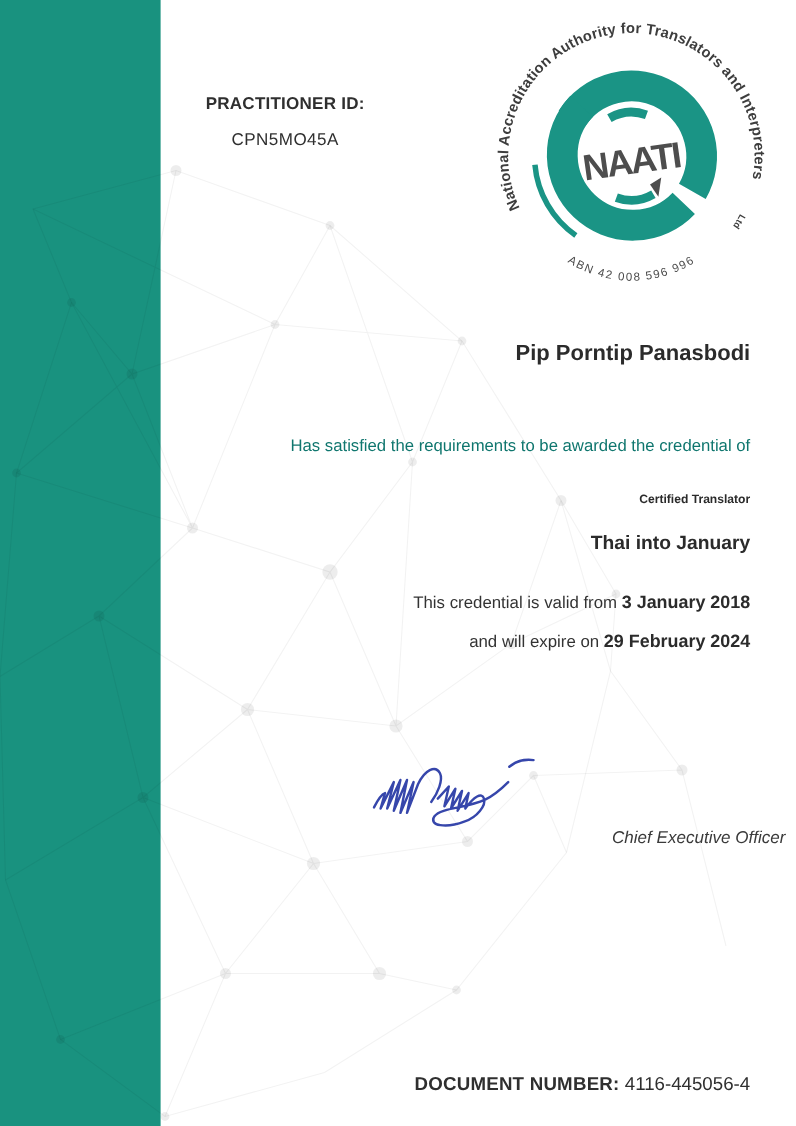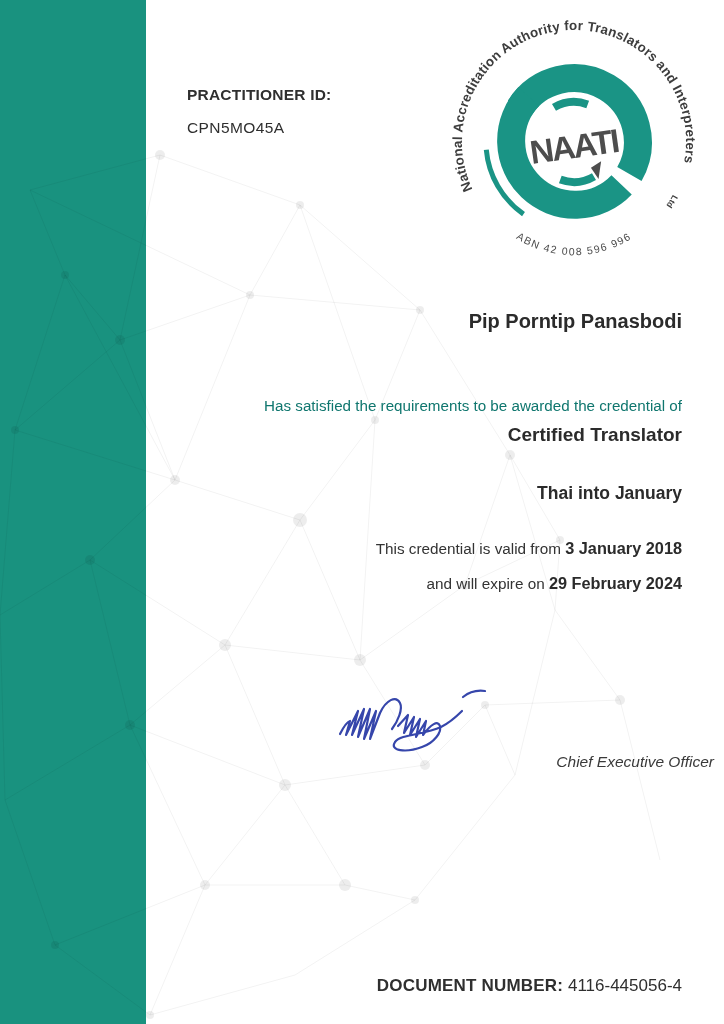--- a/index.html
+++ b/index.html
@@ -6,26 +6,26 @@
   body{
     position:relative;width:724px;height:1024px;overflow:hidden;
     background:#ffffff;color:#333333;
     font-family:"Liberation Sans",sans-serif;
     -webkit-font-smoothing:antialiased;
   }
   .green-bar{position:absolute;left:0;top:0;width:146px;height:1024px;background:#19927F;}
   .pattern{position:absolute;left:0;top:0;width:724px;height:1024px;pointer-events:none;}
   .practitioner{position:absolute;left:187px;top:86px;text-align:left;}
   .practitioner .label{font-size:15.5px;font-weight:bold;color:#2f2f2f;letter-spacing:.2px;}
-  .practitioner .value{margin-top:15px;font-size:15.5px;color:#2f2f2f;letter-spacing:.4px;}
+  .practitioner .value{margin-top:15px;font-size:15.5px;color:#2f2f2f;letter-spacing:.4px;text-align:center;}
   .logo-wrap{position:absolute;left:440px;top:8px;width:268px;height:252px;}
   .cline{position:absolute;left:146px;width:536px;text-align:right;color:#333;}
   .recipient-name{top:310px;font-size:20px;font-weight:bold;color:#2b2b2b;}
   .statement{top:397px;font-size:15.2px;color:#0f766e;}
-  .credential-title{top:424px;font-size:19px;font-weight:bold;color:#2b2b2b;}
+  .credential-title{top:448px;font-size:11px;font-weight:bold;color:#2b2b2b;}
   .credential-language{top:483px;font-size:17.5px;font-weight:bold;color:#2b2b2b;}
   .valid-line{top:539px;font-size:15.3px;color:#333;}
   .expire-line{top:574px;font-size:15.3px;color:#333;}
   .valid-line b,.expire-line b{font-size:16.3px;color:#2b2b2b;}
   .signature-wrap{position:absolute;left:334px;top:680px;width:180px;height:74px;}
   .signatory{top:753px;font-size:15.5px;font-style:italic;color:#3a3a3a;padding-left:32px;}
   .docnum{top:963px;font-size:17px;color:#2f2f2f;margin-top:13px;}
   .docnum .lbl{font-weight:bold;letter-spacing:.2px;}
   .logo-ring-text{font-size:13.4px;font-weight:bold;letter-spacing:.2px;fill:#3d3d3d;}
   .logo-ring-suffix{font-size:8.5px;font-weight:bold;fill:#3d3d3d;}

